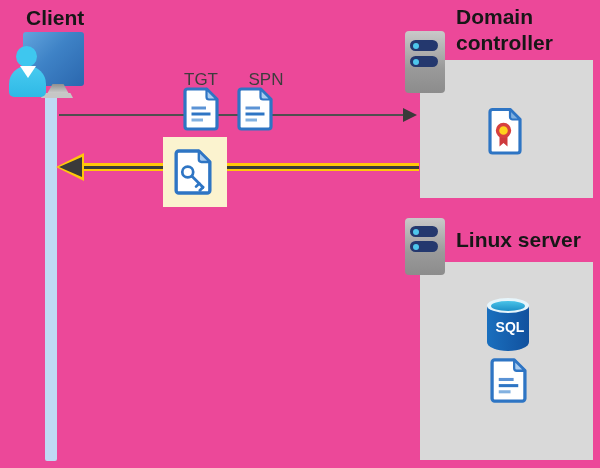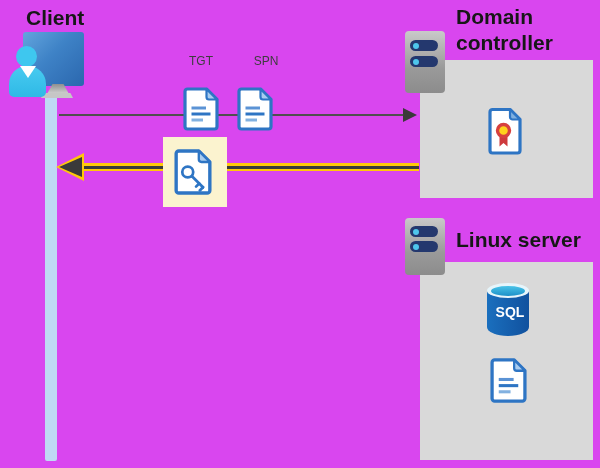--- a/index.html
+++ b/index.html
@@ -1,22 +1,22 @@
 <!DOCTYPE html>
 <html><head>
 <meta charset="utf-8">
 <style>
   html,body{margin:0;padding:0;background:#fff;}
   .stage{
-    position:relative;width:600px;height:468px;background:#d946ef;overflow:hidden;
+    position:relative;width:600px;height:468px;background:#ec4899;overflow:hidden;
     font-family:"Liberation Sans",sans-serif;
   }
   .abs{position:absolute;}
   .node-title{font-weight:bold;color:#171717;font-size:21px;line-height:26px;}
-  .small-label{color:#3d3d3d;font-size:12px;}
+  .small-label{color:#3d3d3d;font-size:17px;margin-top:16px;}
   .file-label{color:#3d3d3d;font-size:20px;text-align:center;}
   .gray-box{background:#d9d9d9;}
   
   .monitor{left:23px;top:32px;width:61px;height:54px;border-radius:3px;
     background:linear-gradient(135deg,#63a5de 0%,#3e82c6 45%,#2b67ae 100%);z-index:3;}
   .stand-neck{left:47px;top:84px;width:22px;height:10px;
     background:linear-gradient(180deg,#8f8f8f,#d2d2d2);
     clip-path:polygon(25% 0,75% 0,100% 100%,0 100%);z-index:3;}
   .stand-base{left:41px;top:93px;width:32px;height:5px;background:#c6c6c6;
     clip-path:polygon(8% 0,92% 0,100% 100%,0 100%);z-index:3;}
@@ -59,21 +59,21 @@
     background:#24386e;}
   .server-led{position:absolute;left:3px;top:2.5px;width:6px;height:6px;border-radius:50%;
     background:#4ec6ec;}
   .dc-server{left:405px;top:31px;height:62px;}
   .linux-server{left:405px;top:218px;height:57px;}
   .dc-box{left:420px;top:60px;width:173px;height:138px;z-index:0;}
   .linux-box{left:420px;top:262px;width:173px;height:198px;z-index:0;}
   .dc-title{left:456px;top:4px;width:150px;z-index:4;}
   .linux-title{left:456px;top:227px;width:150px;z-index:4;}
   
-  .sql-wrap{left:487px;top:283px;width:46px;height:53px;z-index:3;}
+  .sql-wrap{left:487px;top:298px;width:46px;height:53px;z-index:3;}
   .sql-body{position:absolute;left:0;top:7px;width:42px;height:46px;
     background:linear-gradient(90deg,#1a6fbe,#11519e);
     border-radius:4px 4px 50% 50% / 4px 4px 9px 9px;}
   .sql-rim{position:absolute;left:0;top:0;width:42px;height:15px;border-radius:50%;
     background:#e6f5fb;}
   .sql-rim-inner{position:absolute;left:4px;top:2.5px;width:34px;height:10px;border-radius:50%;
     background:linear-gradient(180deg,#49c3e8,#1c90c8);}
   .sql-text{position:absolute;left:0;top:21px;width:100%;text-align:center;
     color:#ffffff;font-weight:bold;font-size:14px;}
   .keytab-label{left:420px;top:416px;width:173px;}

